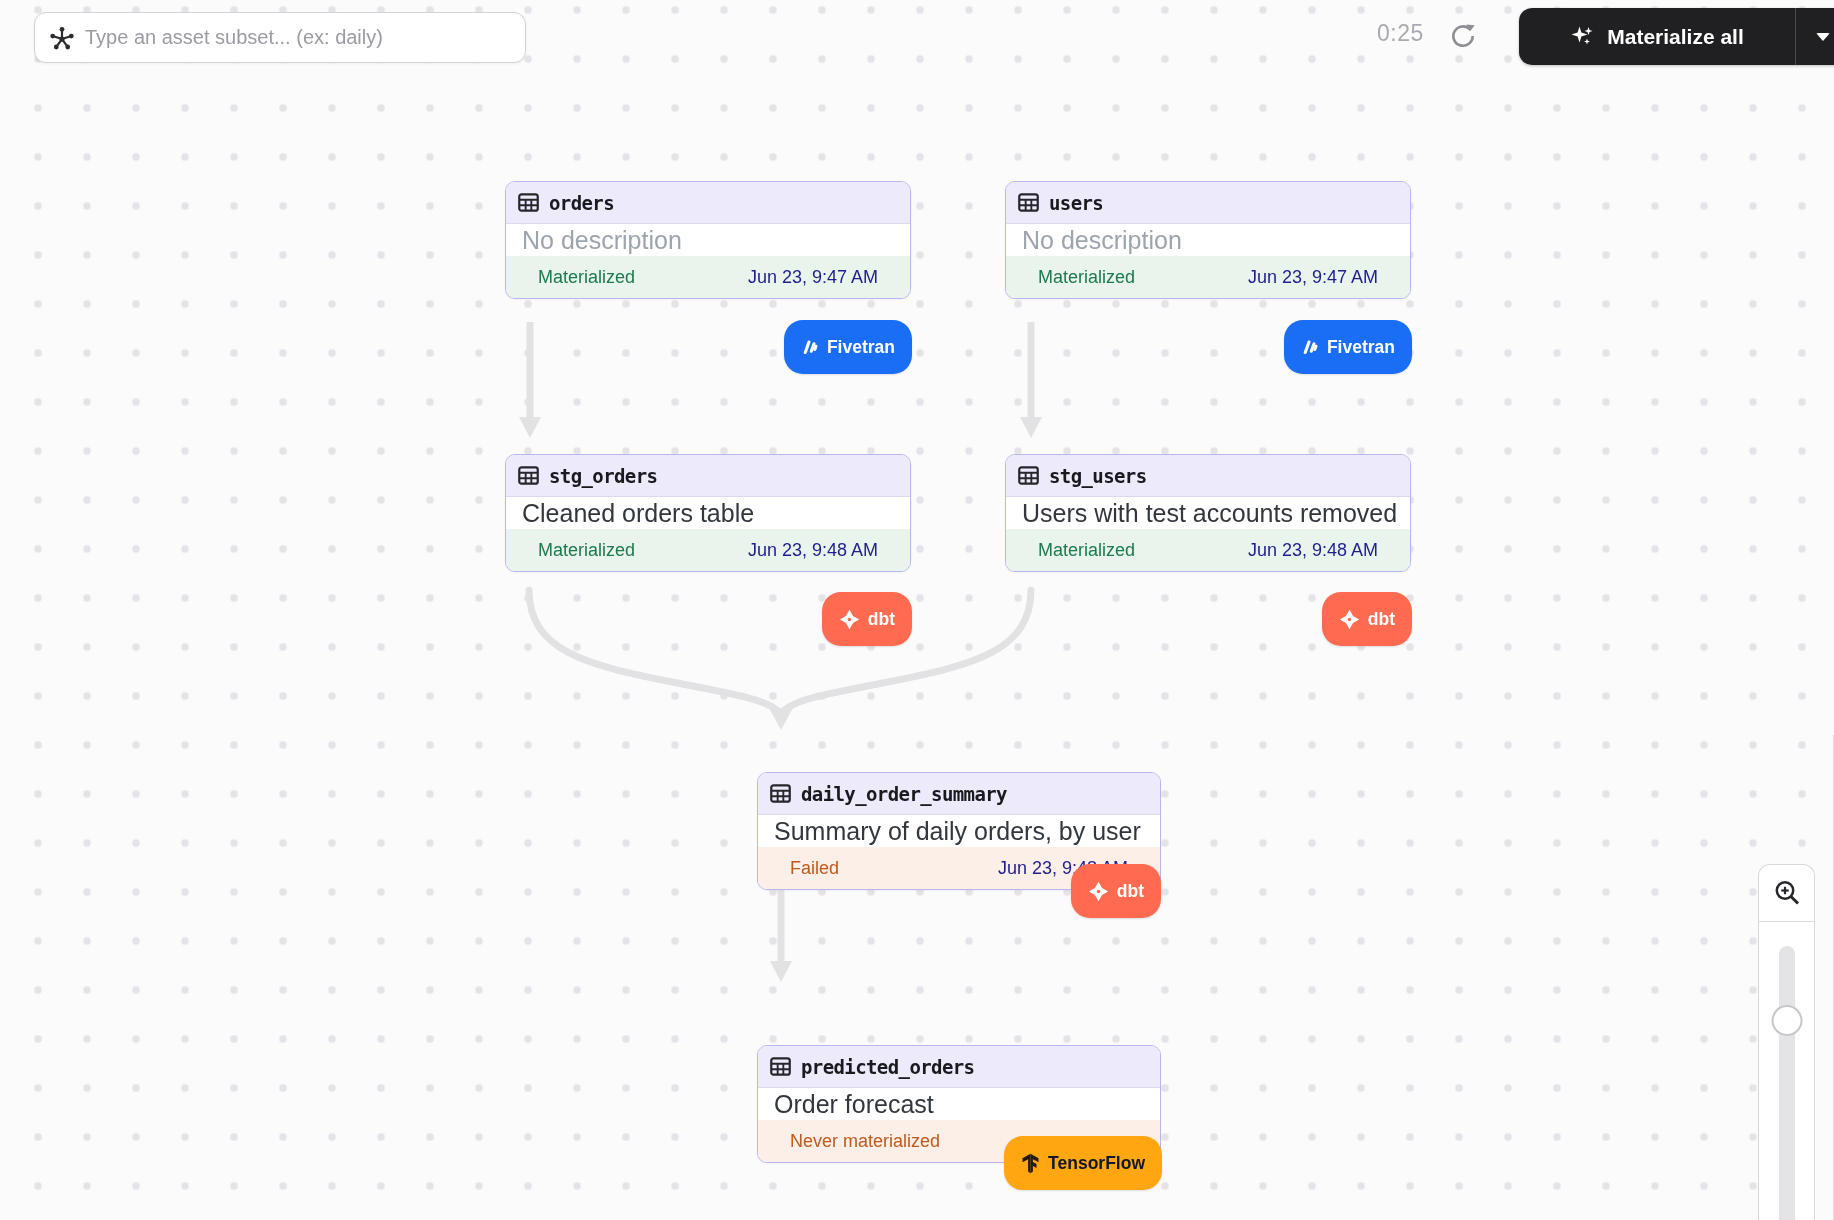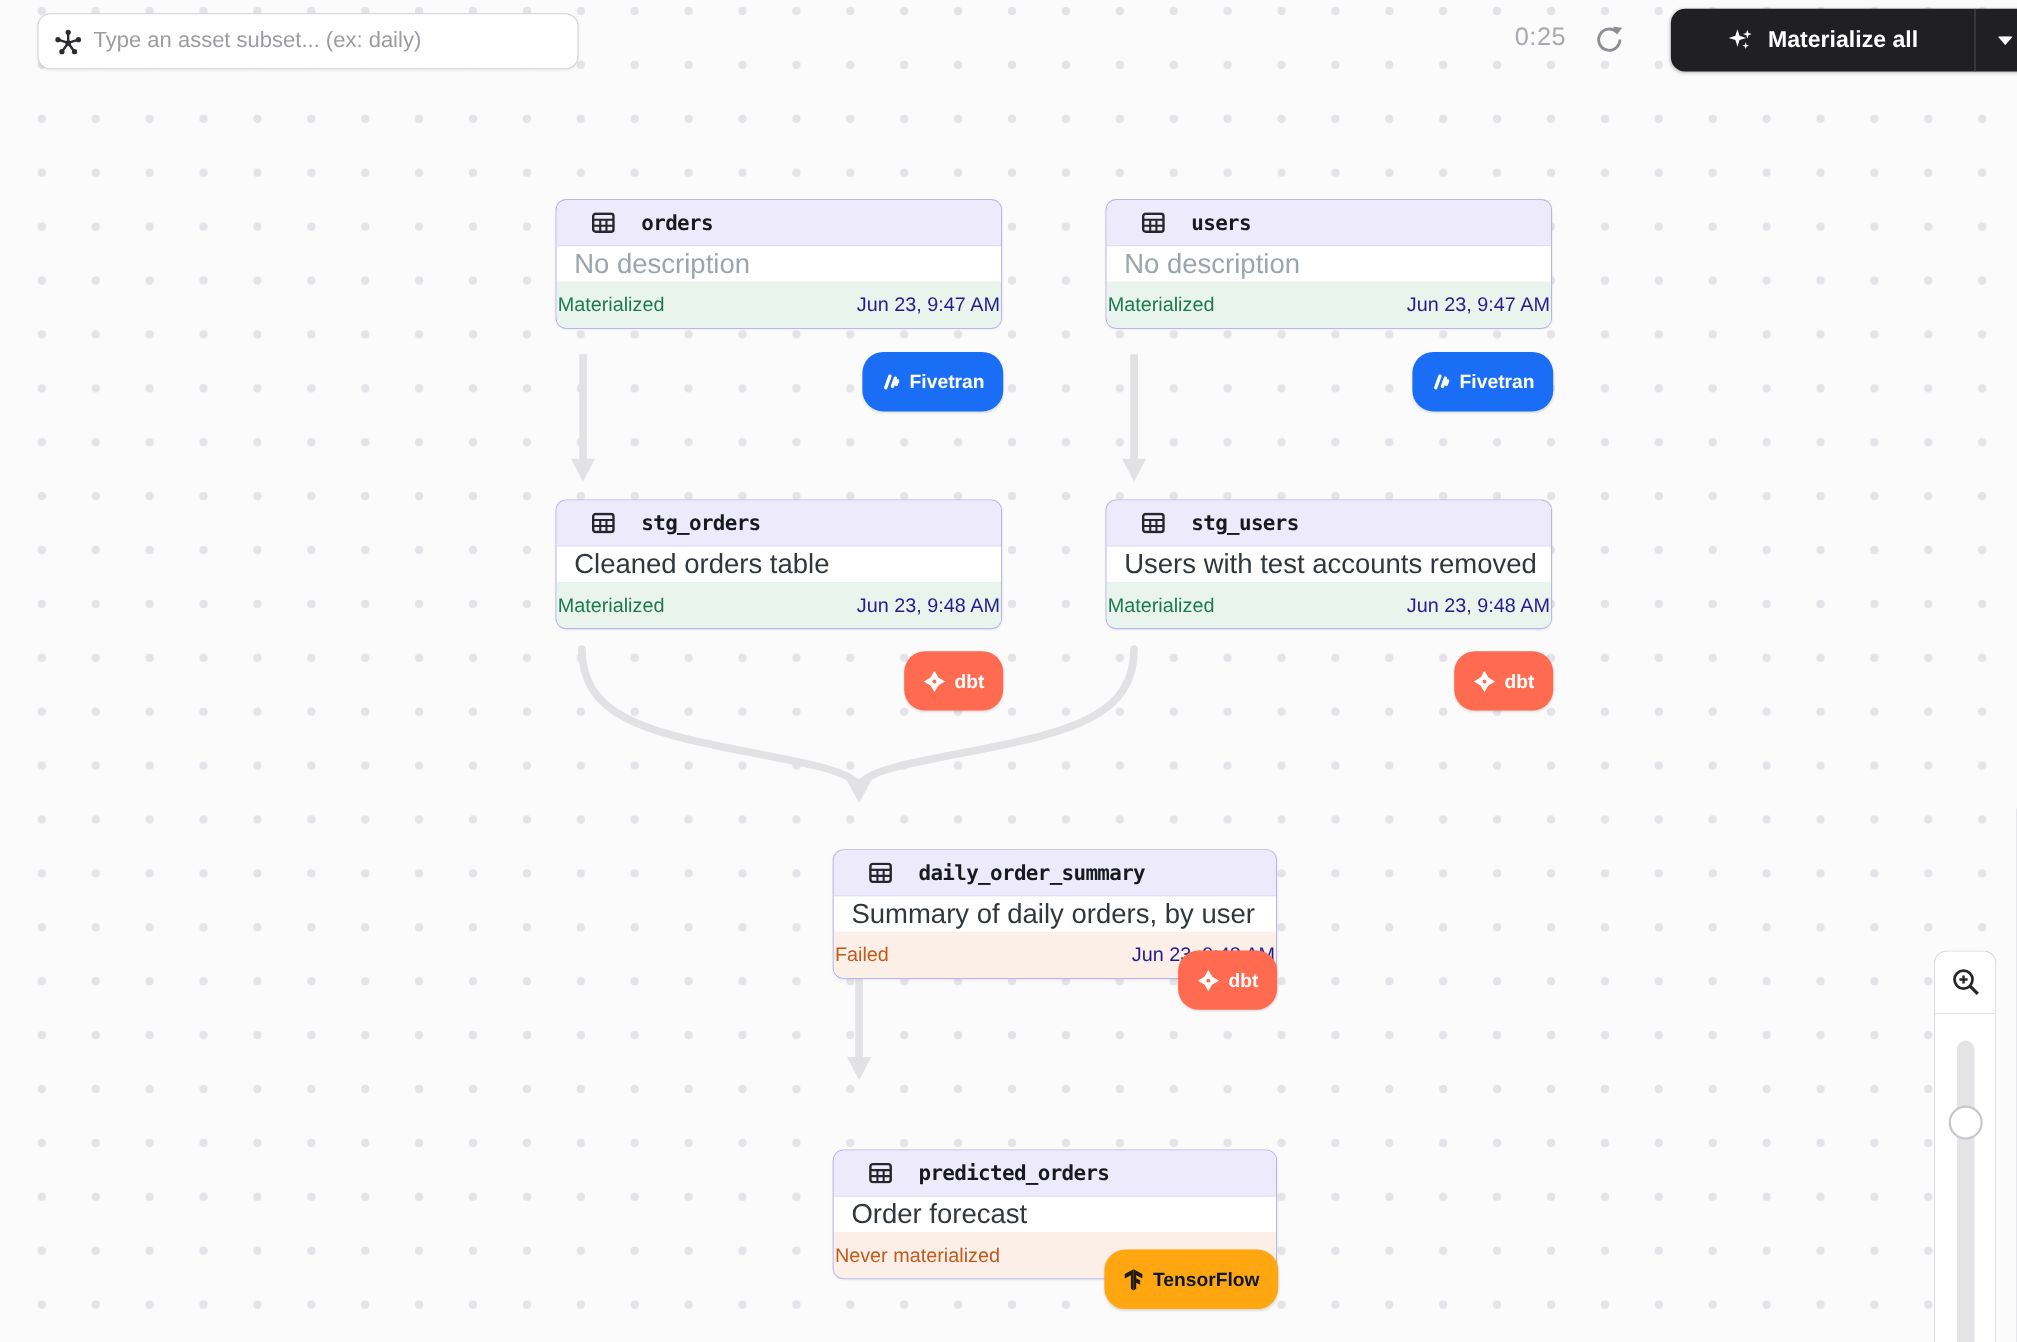--- a/index.html
+++ b/index.html
@@ -30,38 +30,38 @@
   .edges{position:absolute;left:0;top:0;z-index:1;}
   
   .node{
     position:absolute;z-index:2;width:406px;
     background:#fff;border:1.5px solid var(--node-border);
     border-radius:10px;overflow:hidden;
     box-shadow:0 1px 2px rgba(40,35,90,.05);
   }
   .node.narrow{width:404px;margin-top:45px;}
   .node-header{
-    height:42px;display:flex;align-items:center;gap:24px;
-    padding:0 32px;background:var(--node-header-bg);
+    height:42px;display:flex;align-items:center;gap:10px;
+    padding:0 12px;background:var(--node-header-bg);
     border-bottom:1px solid #DCDAF0;
   }
   .node-name{
     font-family:"DejaVu Sans Mono","Liberation Mono",monospace;
     font-size:19px;font-weight:600;letter-spacing:-0.6px;color:#191A1E;
     white-space:nowrap;
   }
   .node-desc{
     height:32px;display:flex;align-items:center;
     padding:0 16px;font-size:25px;color:#32373E;background:#fff;
     white-space:nowrap;
   }
   .node-desc.muted{color:#9CA4AE;}
   .node-status{
     height:42px;display:flex;align-items:center;justify-content:space-between;
-    padding:0 1px;font-size:18px;
+    padding:0 32px;font-size:18px;
   }
   .node-status.success{background:var(--status-success-bg);}
   .node-status.success .status-label{color:var(--status-success-text);}
   .node-status.warn{background:var(--status-warn-bg);}
   .node-status.warn .status-label{color:var(--status-warn-text);}
   .status-time{color:var(--timestamp-text);}
   
   .badge{
     position:absolute;z-index:3;height:54px;border-radius:19px;
     display:flex;align-items:center;gap:8px;padding:0 17px;

